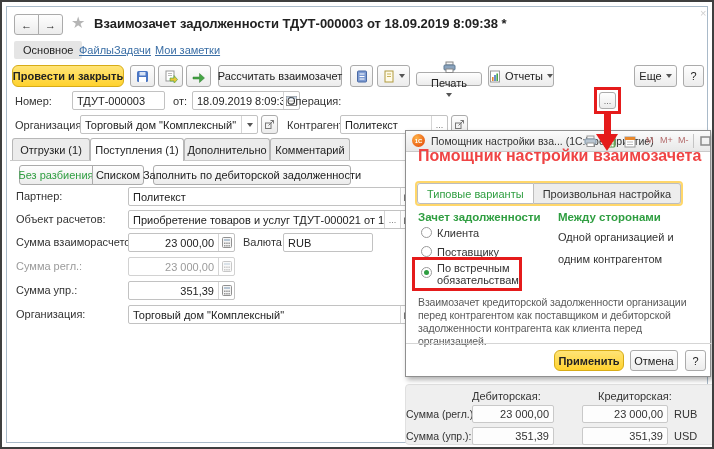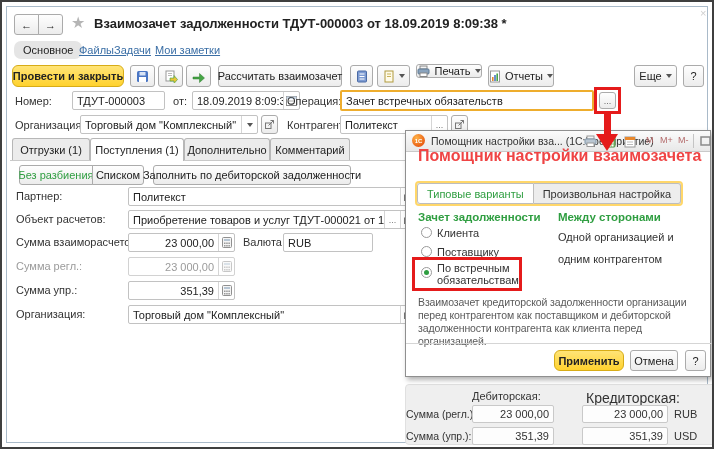--- a/index.html
+++ b/index.html
@@ -53,21 +53,21 @@
   <div class="btn" style="left:12px;top:12px;width:25px;height:21px;border-radius:3px 0 0 3px;">
       <span>←</span>
     </div>
   <div class="btn" style="left:36px;top:12px;width:25px;height:21px;border-radius:0 3px 3px 0;">
       <span>→</span>
     </div>
   <div class="abs" style="left:69px;top:11px;font-size:16px;color:#b5b5b5;">★</div>
   <div class="abs" style="left:92px;top:14px;font-size:13px;font-weight:700;color:#222;white-space:nowrap;">Взаимозачет задолженности ТДУТ-000003 от 18.09.2019 8:09:38 *</div>
   <div class="abs" style="left:698px;top:5px;font-size:11px;color:#cfcfcf;">×</div>
 
-  <div class="abs" style="left:12px;top:39px;height:18px;padding:0 9px;background:#e5e5e5;border-radius:7px;display:flex;align-items:center;">
+  <div class="abs" style="left:12px;top:39px;height:18px;padding:0 9px;background:#e5e5e5;border-radius:2px;display:flex;align-items:center;">
       <span>Основное</span>
     </div>
   <div class="link" style="left:77px;top:42px;">Файлы</div>
   <div class="link" style="left:112px;top:42px;">Задачи</div>
   <div class="link" style="left:153px;top:42px;text-align:center;">Мои заметки</div>
 
   <div class="btn yellow" style="left:10px;top:63px;width:112px;height:22px;">Провести и закрыть</div>
   <div class="btn" style="left:128px;top:63px;width:25px;height:22px;">
     <span class="icon-wrap">
         <svg width="13" height="13">
@@ -108,21 +108,21 @@
   <div class="btn" style="left:375px;top:63px;width:33px;height:22px;">
     <span class="icon-wrap">
         <svg width="12" height="13">
           <rect x="2" y="1" width="8" height="11" fill="#fffbe8" stroke="#b09a3e"></rect>
           <line x1="4" y1="4" x2="8" y2="4" stroke="#c8b25a"></line>
           <line x1="4" y1="6.5" x2="8" y2="6.5" stroke="#c8b25a"></line>
         </svg>
       </span>
     <span class="caret"></span>
   </div>
-  <div class="btn" style="left:414px;top:62px;width:66px;height:14px;">
+  <div class="btn" style="left:414px;top:70px;width:66px;height:14px;flex-direction:column;">
     <span class="icon-wrap">
         <svg width="13" height="12">
           <rect x="3" y="1" width="7" height="3" fill="#f3f3f3" stroke="#888"></rect>
           <rect x="1" y="4" width="11" height="5" rx="1" fill="#8aa3bd" stroke="#5f7a94"></rect>
           <rect x="3" y="8" width="7" height="3.5" fill="#fff" stroke="#888"></rect>
         </svg>
       </span>
     <span>Печать</span>
     <span class="caret"></span>
   </div>
@@ -154,23 +154,20 @@
     <span class="seg">
         <svg width="11" height="11">
           <rect x="0.5" y="1.5" width="10" height="9" fill="#fff" stroke="#888"></rect>
           <rect x="0.5" y="1.5" width="10" height="2.5" fill="#c9d7e6"></rect>
           <line x1="3" y1="6" x2="8.5" y2="6" stroke="#aaa"></line>
           <line x1="3" y1="8.5" x2="8.5" y2="8.5" stroke="#aaa"></line>
         </svg>
       </span>
   </div>
   <div class="lbl" style="left:285px;top:93px;">Операция:</div>
-  <div class="inp" style="left:338px;top:88px;width:254px;height:21px;border:2px solid #eead2d;">
-      <span class="txt">Зачет встречных обязательств</span>
-    </div>
   <div class="btn" style="left:597px;top:90px;width:17px;height:17px;font-size:9px;color:#666;">...</div>
 
   <div class="lbl" style="left:13px;top:117px;">Организация:</div>
   <div class="inp" style="left:78px;top:113px;width:178px;height:19px;">
     <span class="txt">Торговый дом "Комплексный"</span>
     <span class="seg">
         <span class="caret"></span>
       </span>
   </div>
   <div class="btn" style="left:259px;top:113px;width:17px;height:19px;">
@@ -378,21 +375,21 @@
   </div>
 
   <div id="redbox"></div>
   <svg class="abs" style="left:593px;top:112px;z-index:50;" width="24" height="38">
     <rect x="9" y="0" width="7" height="21" fill="#e51b1b"></rect>
     <polygon points="1,20 23,20 12,37" fill="#e51b1b"></polygon>
   </svg>
 
   <div id="totals">
     <div class="abs" style="left:66px;top:5px;font-size:11px;color:#333;">Дебиторская:</div>
-    <div class="abs" style="left:180px;top:5px;font-size:14px;color:#333;">Кредиторская:</div>
+    <div class="abs" style="left:192px;top:5px;font-size:11px;color:#333;">Кредиторская:</div>
 
     <div class="abs" style="left:0;top:23px;width:62px;text-align:right;font-size:10.5px;color:#333;white-space:nowrap;">Сумма (регл.):</div>
     <div class="tot-inp" style="left:66px;top:20px;width:82px;">23 000,00</div>
     <div class="tot-inp" style="left:176px;top:20px;width:86px;">23 000,00</div>
     <div class="abs" style="left:268px;top:23px;font-size:11px;color:#333;">RUB</div>
 
     <div class="abs" style="left:0;top:45px;width:62px;text-align:right;font-size:10.5px;color:#333;white-space:nowrap;">Сумма (упр.):</div>
     <div class="tot-inp" style="left:66px;top:42px;width:82px;">351,39</div>
     <div class="tot-inp" style="left:176px;top:42px;width:86px;">351,39</div>
     <div class="abs" style="left:268px;top:45px;font-size:11px;color:#333;">USD</div>

